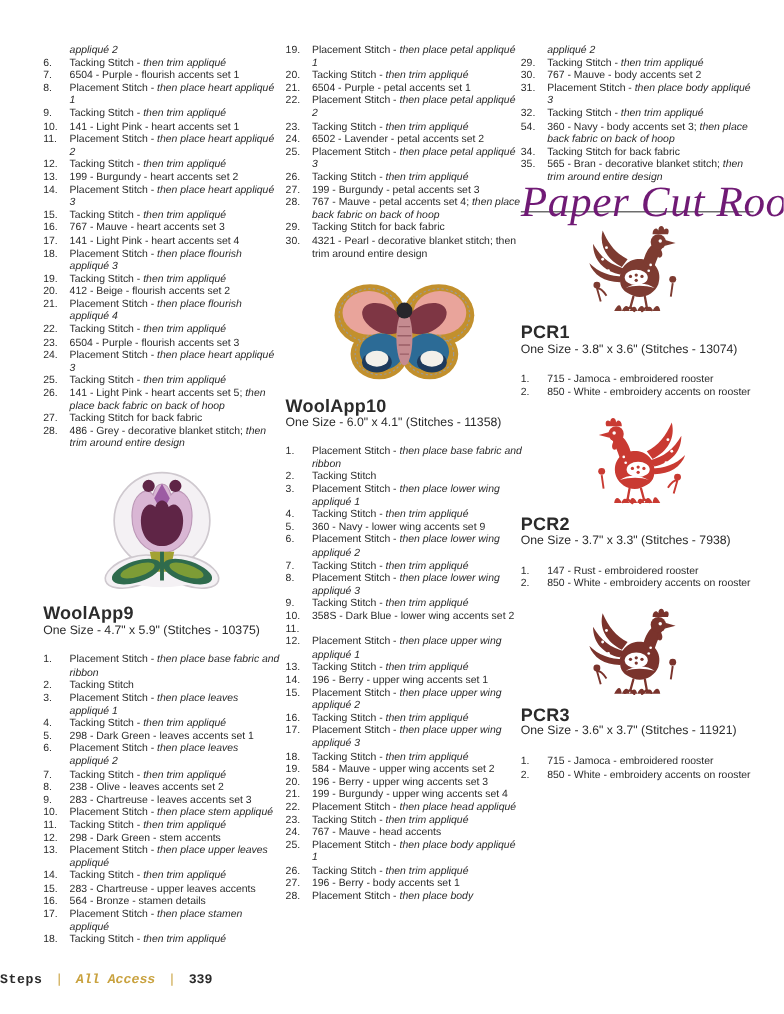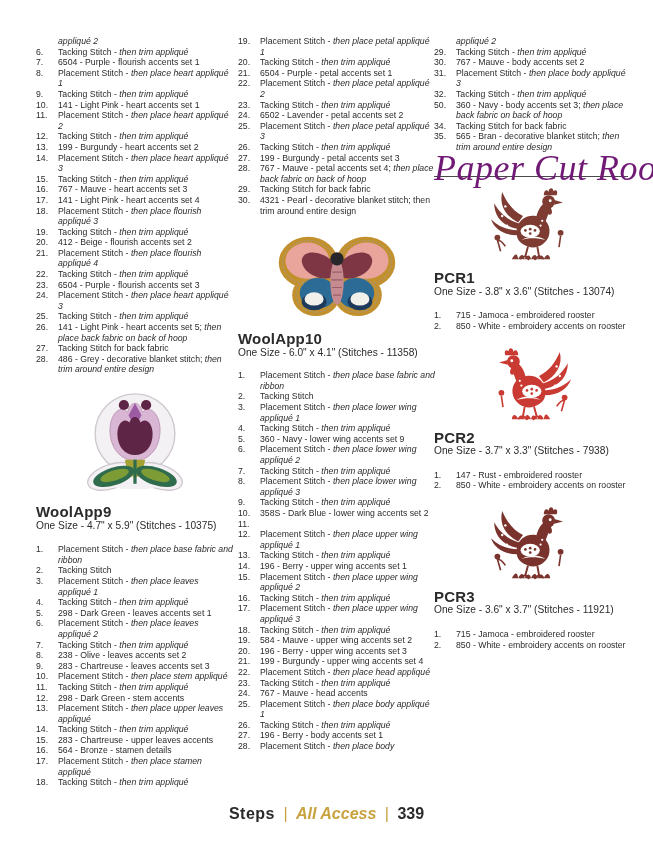--- a/index.html
+++ b/index.html
@@ -33,22 +33,22 @@
   .steps { margin-top:13px; }
   .steps-sm { margin-top:12px; }
 
   .section-heading {
     font-family:"Liberation Serif", serif; font-style:italic; font-weight:400;
     font-size:36px; color:#701a75; margin:10px 0 0 0; padding-bottom:3px;
     border-bottom:1.5px solid #4a4a4a; letter-spacing:.5px; white-space:nowrap;
   }
 
   .footer {
-    position:absolute; left:0; right:0; bottom:22px; text-align:center;
-    font-family:Liberation Sans, sans-serif; font-size:16px; color:#2a2a2a;
+    position:absolute; left:0; right:0; bottom:22px; text-align:left;
+    font-family:Liberation Mono, monospace; font-size:11px; color:#2a2a2a;
   }
   .footer .f-steps { font-weight:bold; letter-spacing:.5px; }
   .footer .f-sep { color:#c9a23f; margin:0 4px; }
   .footer .f-aa  { color:#c9a23f; font-style:italic; font-weight:bold; }
   .footer .f-num { font-weight:bold; }
 
   svg .stitch { stroke:#9a9a9a; stroke-width:1; stroke-dasharray:2 2; fill:none; }
   .rooster-svg { display:block; }
   .pcr1-color { color:#7d3b31; }
   .pcr2-color { color:#c93a32; }
@@ -495,21 +495,21 @@
       </div>
       <div class="li">
         <span class="num">31.</span>
         <span class="txt"><span>Placement Stitch - </span><i>then place body appliqué 3</i></span>
       </div>
       <div class="li">
         <span class="num">32.</span>
         <span class="txt"><span>Tacking Stitch - </span><i>then trim appliqué</i></span>
       </div>
       <div class="li">
-        <span class="num">50.</span>
+        <span class="num">54.</span>
         <span class="txt"><span>360 - Navy - body accents set 3; </span><i>then place back fabric on back of hoop</i></span>
       </div>
       <div class="li">
         <span class="num">34.</span>
         <span class="txt"><span>Tacking Stitch for back fabric</span></span>
       </div>
       <div class="li">
         <span class="num">35.</span>
         <span class="txt"><span>565 - Bran - decorative blanket stitch; </span><i>then trim around entire design</i></span>
       </div>

